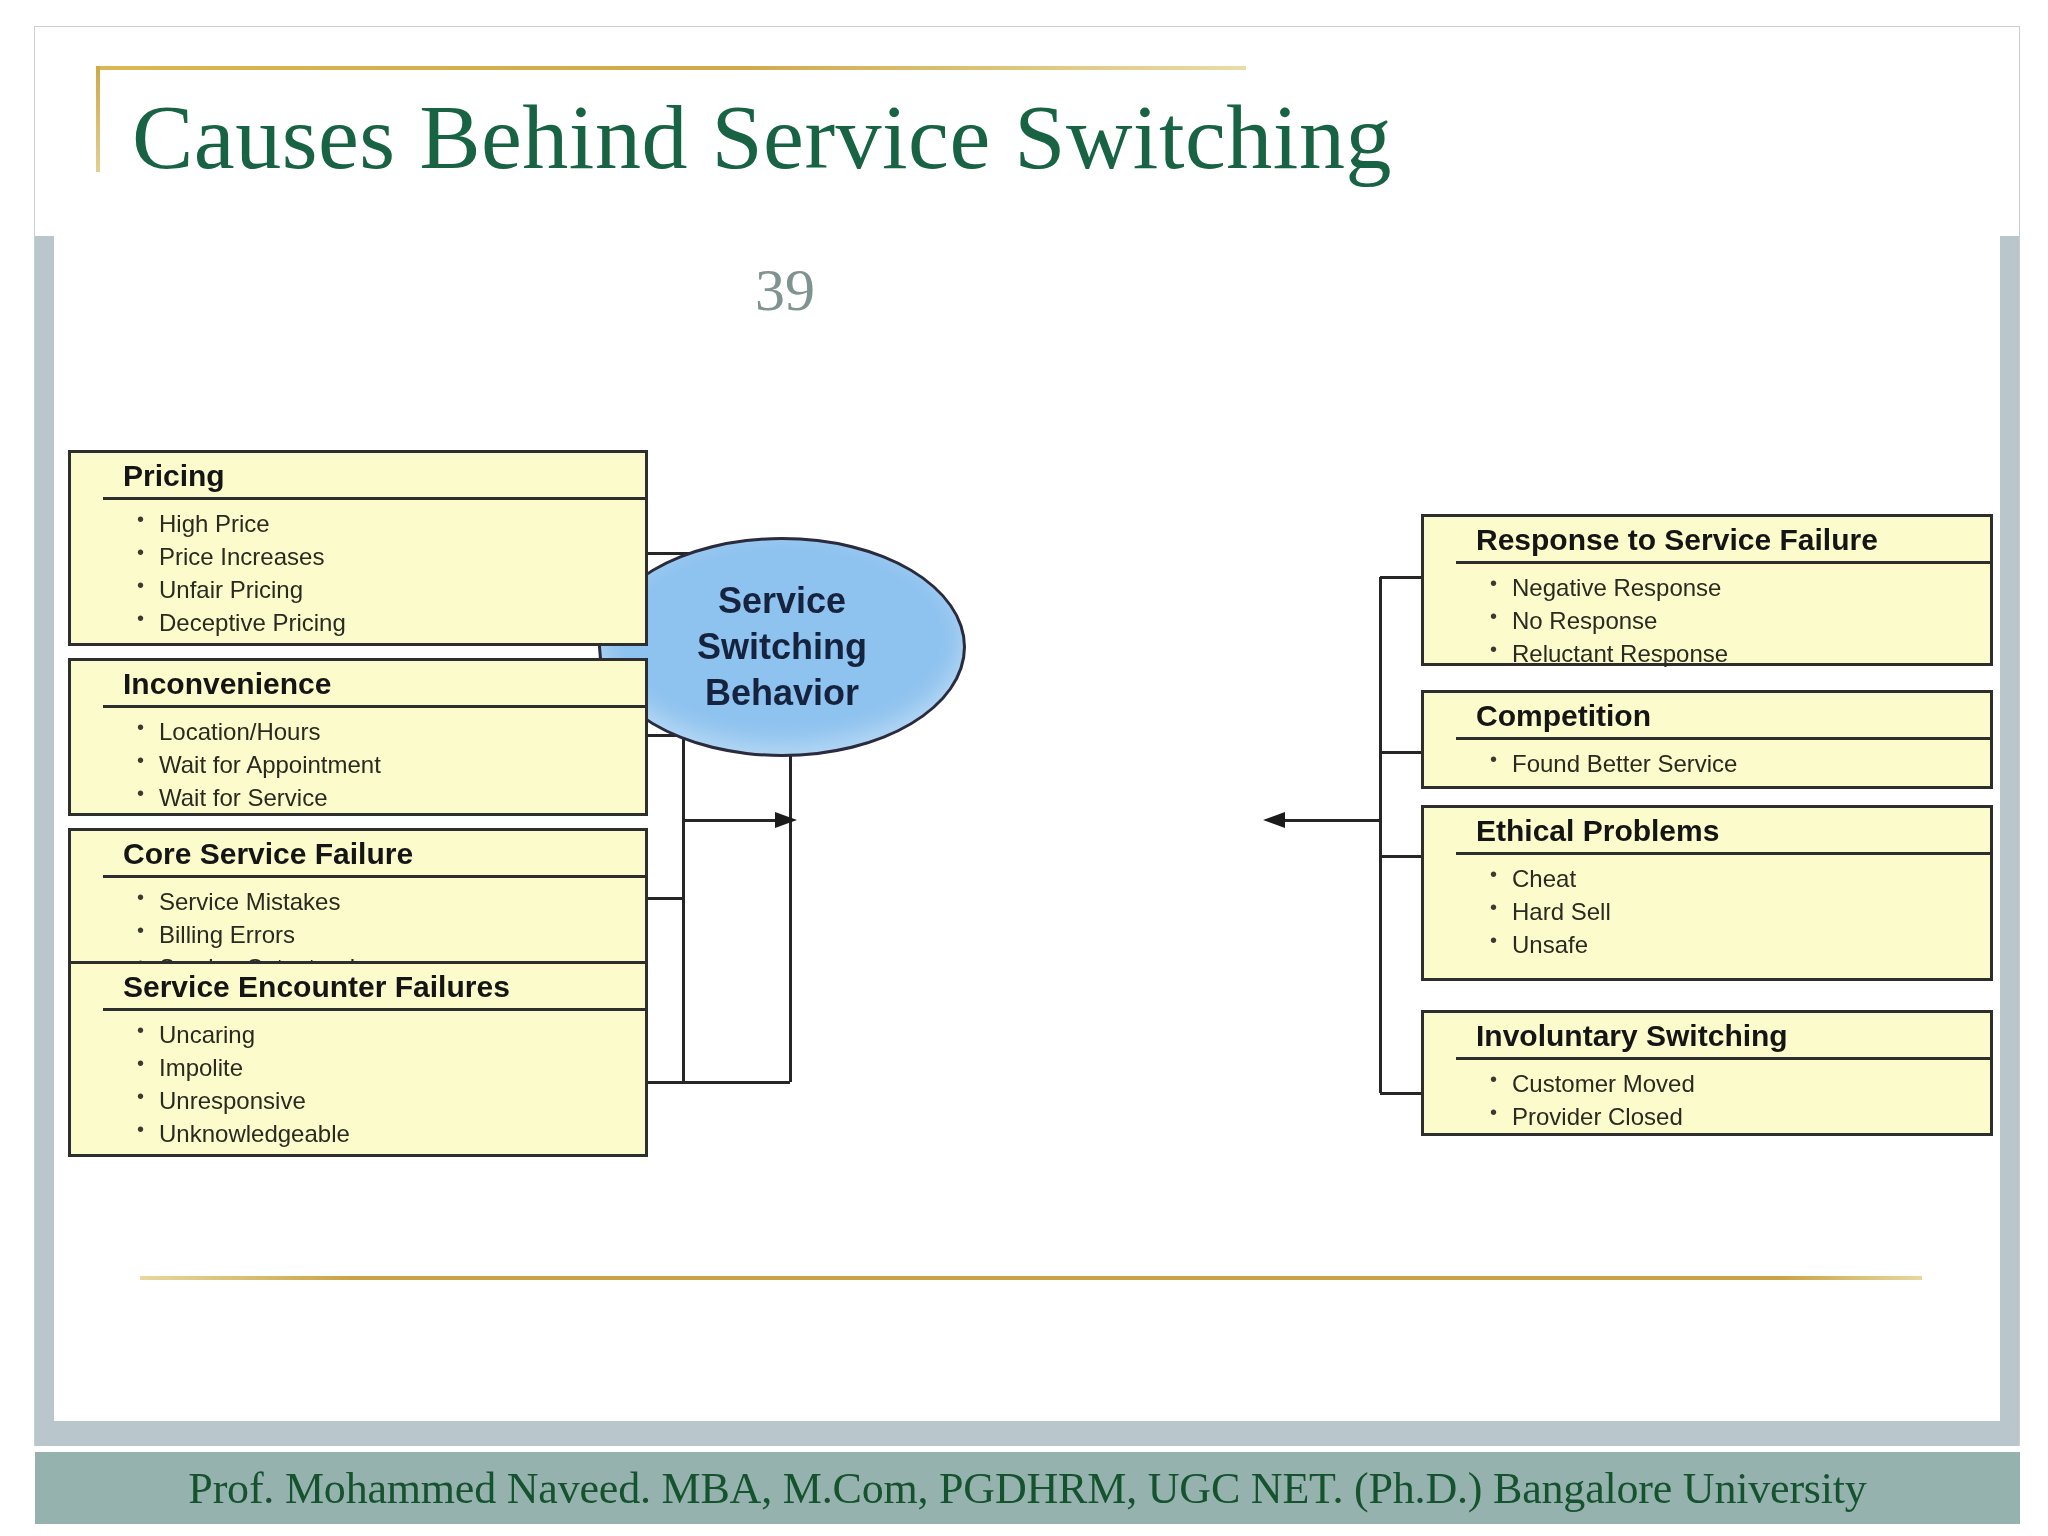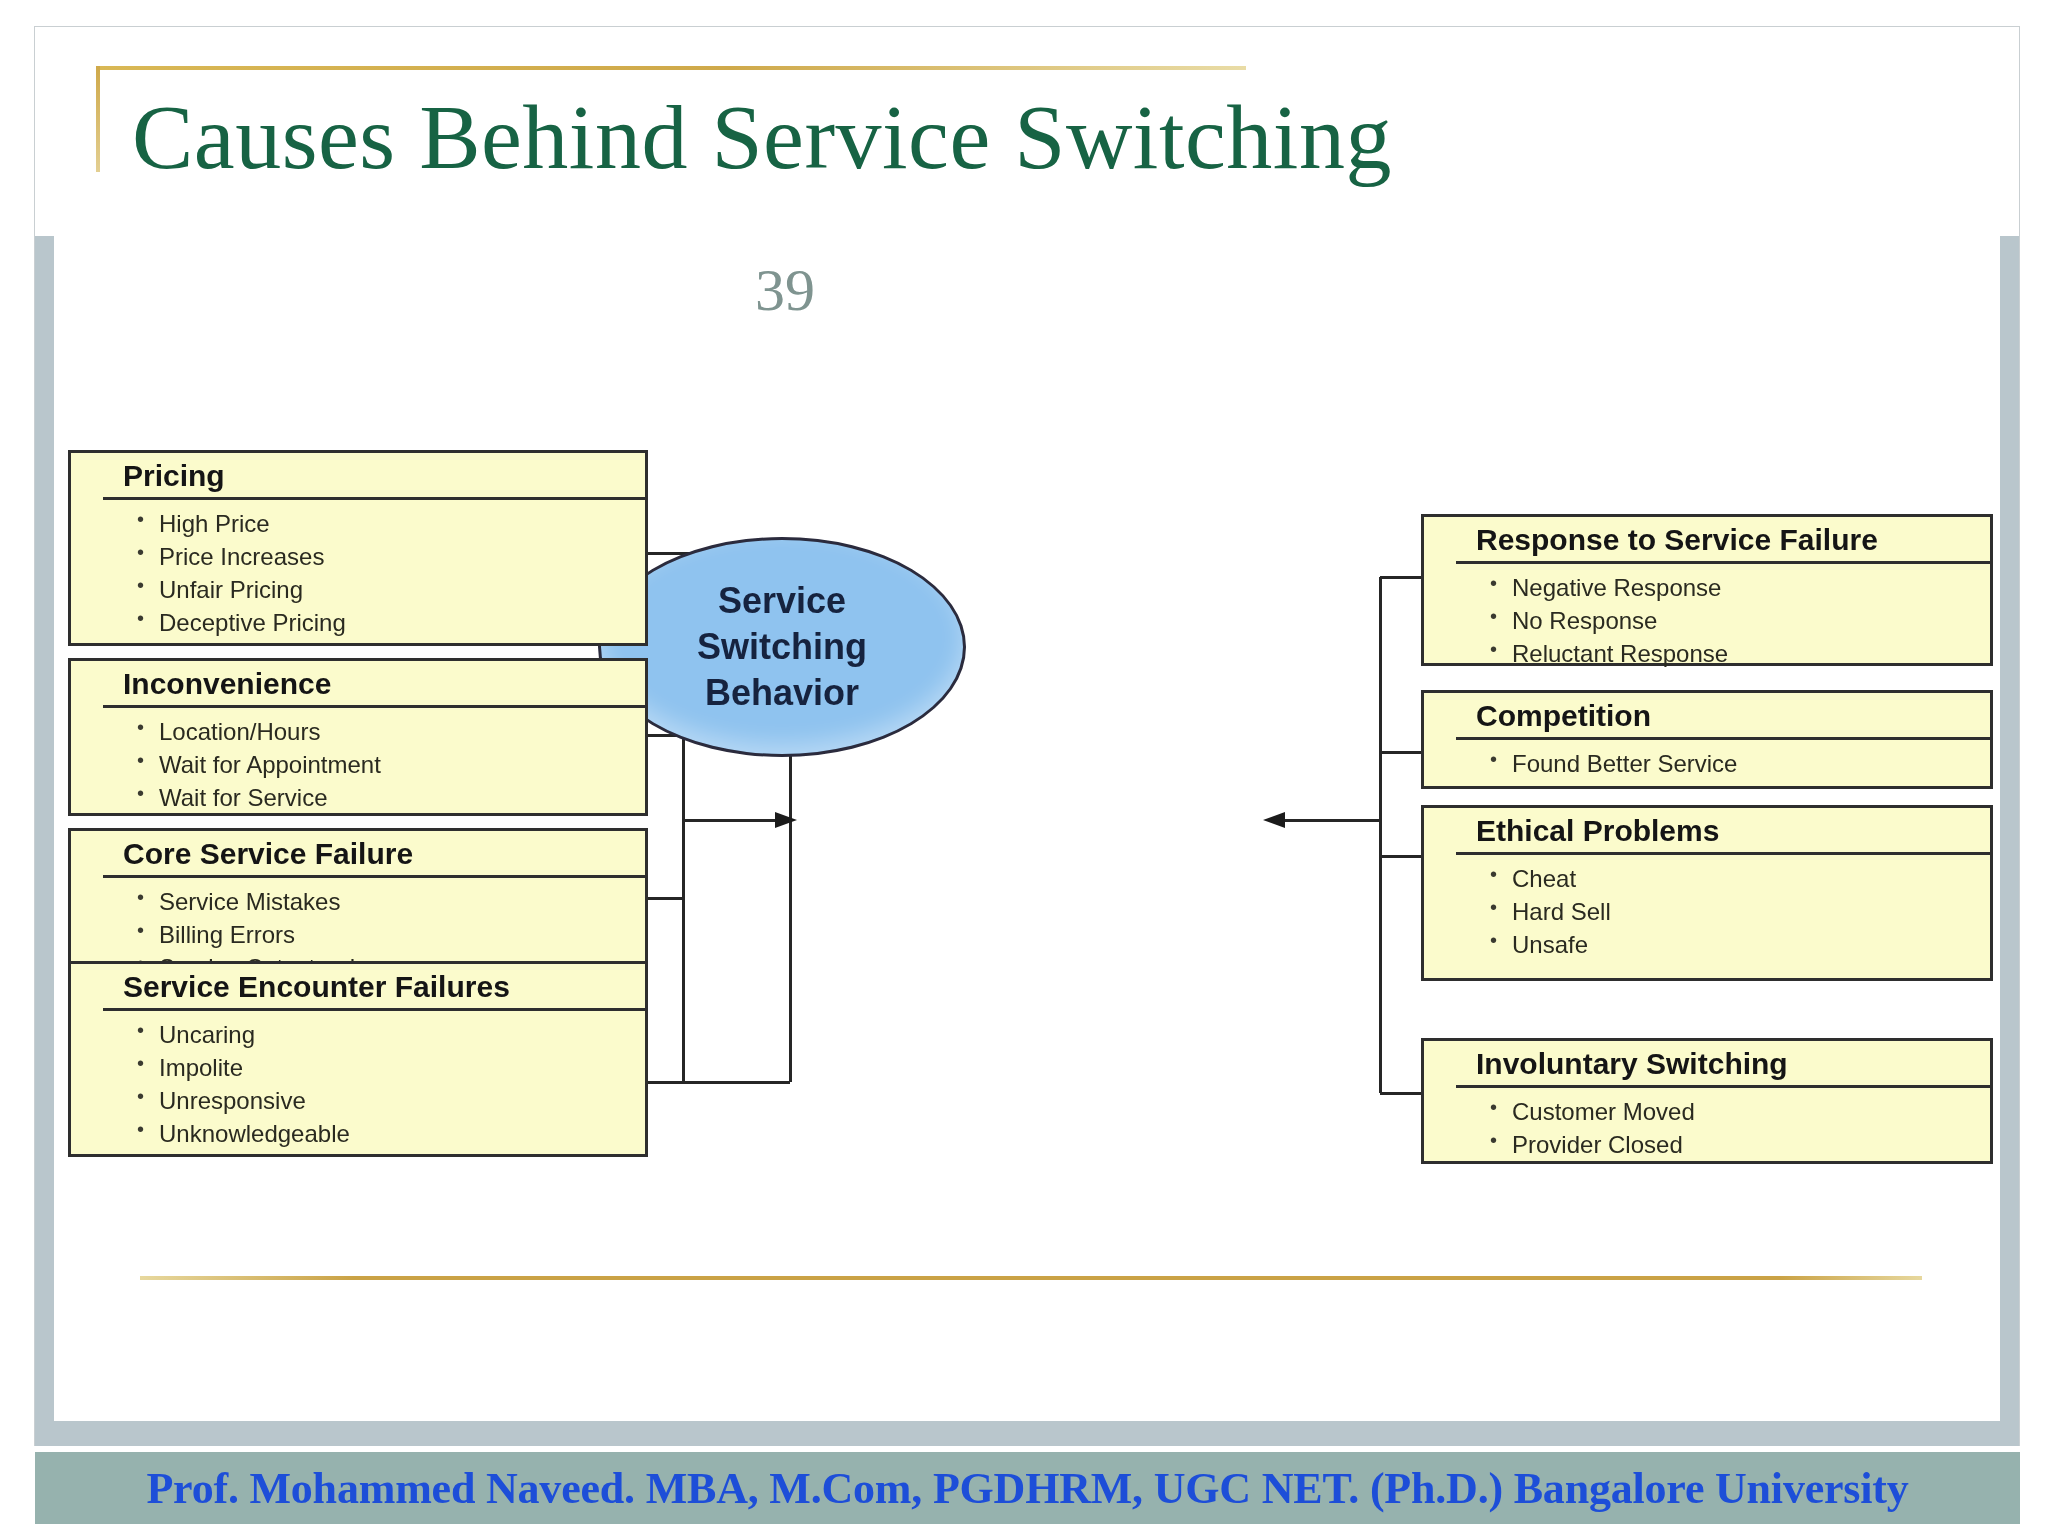--- a/index.html
+++ b/index.html
@@ -59,21 +59,21 @@
 
   
   #footer-bar{
     position:absolute;left:35px;top:1452px;width:1985px;height:72px;
     background:#96b2ae;
   }
   #footer-text{
     position:absolute;left:35px;top:1452px;width:1985px;height:72px;
     display:flex;align-items:center;justify-content:center;
     font-family:"Liberation Serif", serif;
-    font-weight:bold;font-size:44px;color:#1d4ed8;
+    font-weight:normal;font-size:44px;color:#14532d;
     white-space:nowrap;
     letter-spacing:-0.2px;
   }
 
   
   #diagram{
     position:absolute;left:0;top:0;width:2048px;height:1536px;
     pointer-events:none;
   }
 
@@ -239,21 +239,21 @@
 
 <div class="cat-box" style="left:1421px;top:805px;width:572px;height:176px;">
   <div class="cat-head">Ethical Problems</div>
   <ul class="cat-list">
     <li>Cheat</li>
     <li>Hard Sell</li>
     <li>Unsafe</li>
   </ul>
 </div>
 
-<div class="cat-box" style="left:1421px;top:1010px;width:572px;height:126px;margin-top:28px;">
+<div class="cat-box" style="left:1421px;top:1010px;width:572px;height:126px;">
   <div class="cat-head">Involuntary Switching</div>
   <ul class="cat-list">
     <li>Customer Moved</li>
     <li>Provider Closed</li>
   </ul>
 </div>
 
 <div id="bottom-rule"></div>
 <div id="footer-bar"></div>
 <div id="footer-text">Prof. Mohammed Naveed. MBA, M.Com, PGDHRM, UGC NET. (Ph.D.) Bangalore University</div>

